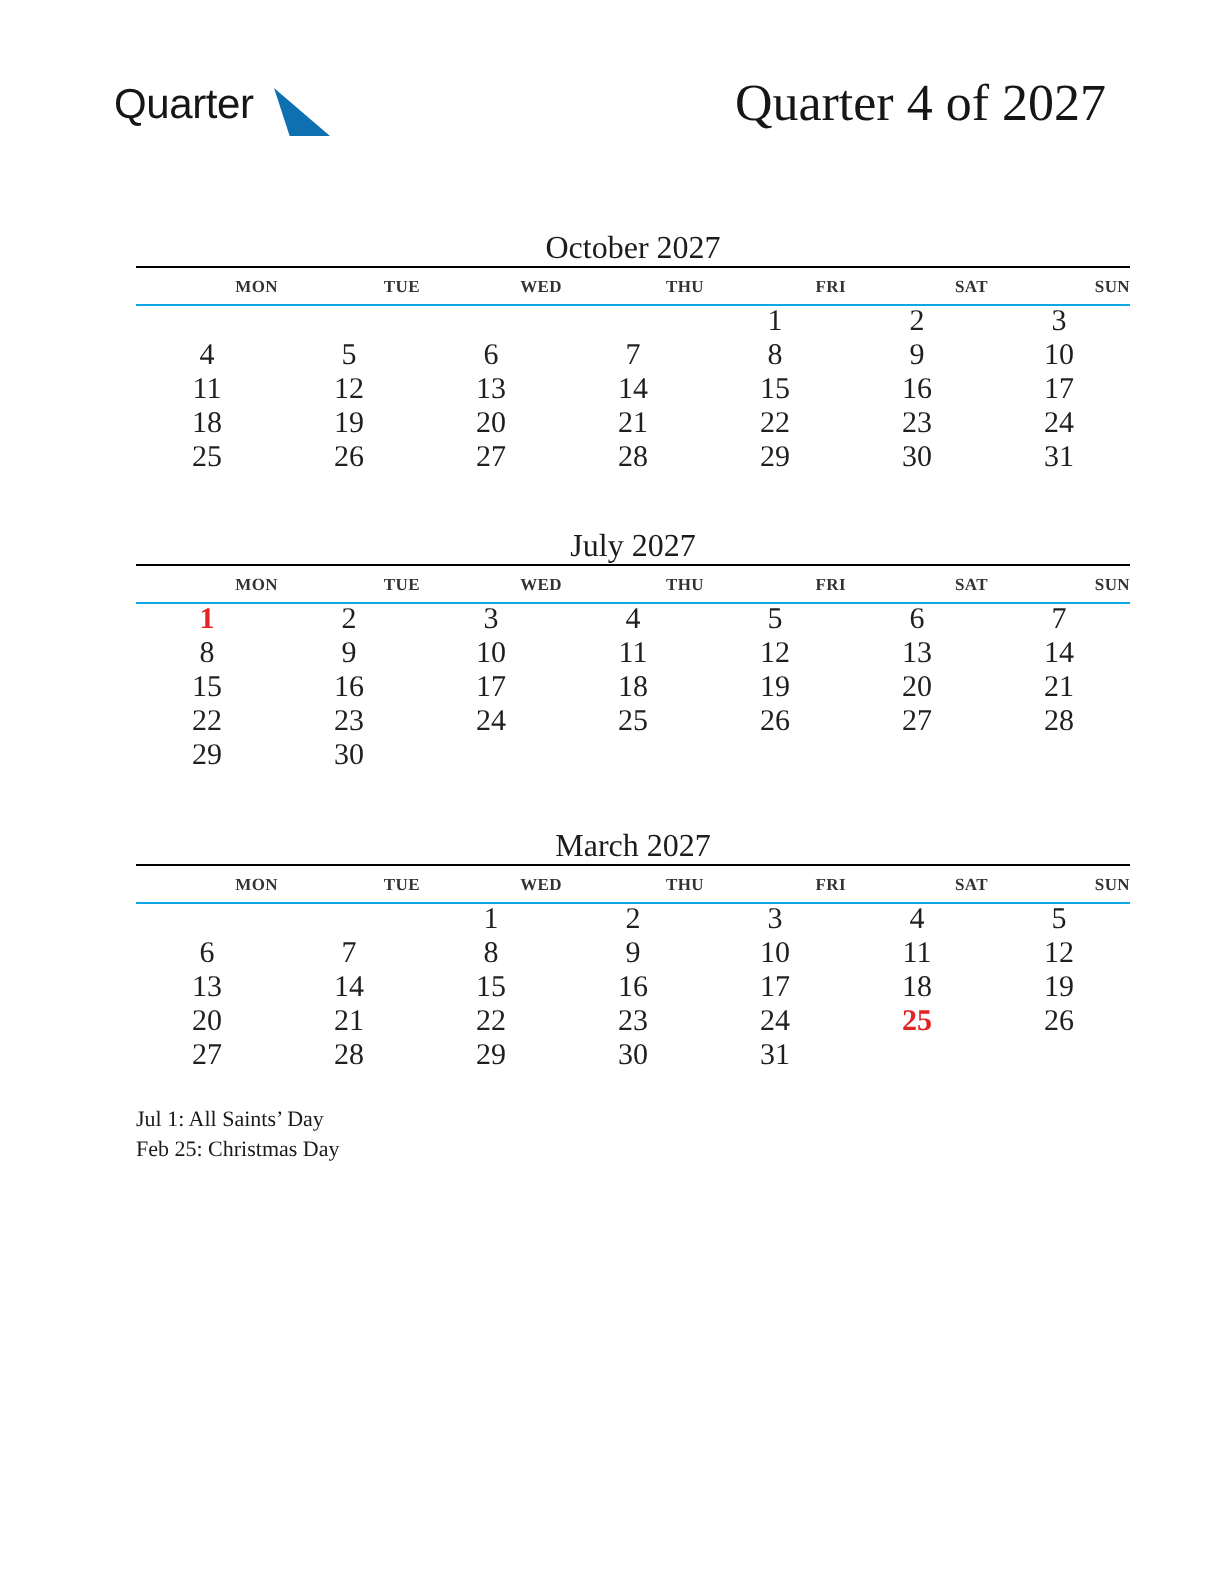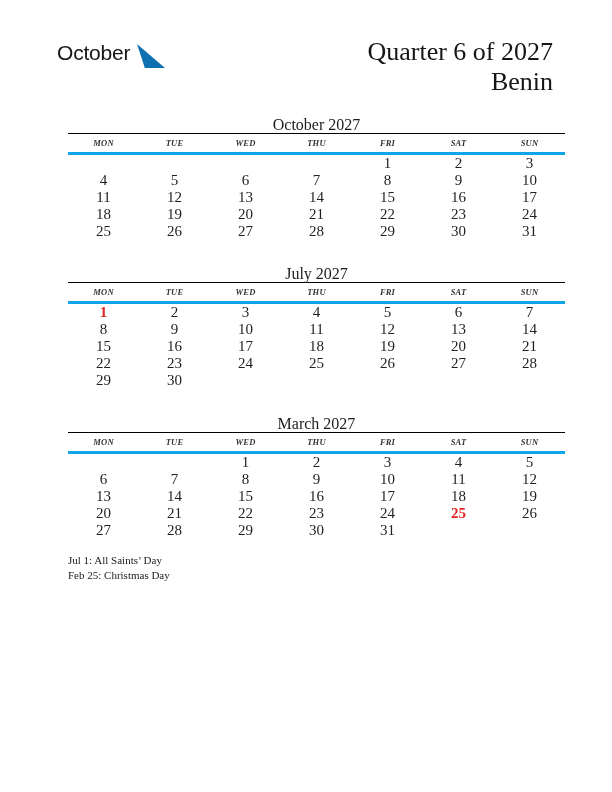--- a/index.html
+++ b/index.html
@@ -29,44 +29,43 @@
   .doc-title{position:absolute;top:37px;right:59px;text-align:right;
              font-size:26px;line-height:30px;color:#161616;}
 
   
   .month{position:absolute;left:68px;width:497px;}
   .month-title{height:17px;line-height:17px;text-align:center;
                font-size:16px;color:#1c1c1c;}
   table.month-grid{width:100%;border-collapse:collapse;table-layout:fixed;
                    border-top:1.5px solid #000;}
   .month-grid thead th{height:18px;font-size:8.5px;font-weight:bold;
-                       color:#333;text-align:center;vertical-align:middle;
-                       letter-spacing:0.2px;border-bottom:3px solid #0ea5e9;
-                       padding:0;font-style:italic;}
+                       color:#333;text-align:right;vertical-align:middle;
+                       letter-spacing:0.2px;border-bottom:1px solid #0ea5e9;
+                       padding:0;}
   .month-grid tbody td{text-align:center;vertical-align:middle;
                        font-size:15px;color:#1f1f1f;padding:0;}
   .month-grid td.holiday{color:var(--holiday-red);font-weight:bold;}
 
   
   .footnotes{position:absolute;left:68px;top:553px;
              font-size:11px;line-height:15px;color:#1a1a1a;}
 </style>
 </head>
 <body>
 
 <div class="page">
 
   <div class="logo">
-    <div class="logo-row1">October</div>
+    <div class="logo-row1">Quarter</div>
     <div class="logo-tri"></div>
   </div>
 
   <div class="doc-title">
-    <div>Quarter 6 of 2027</div>
-    <div>Benin</div>
+    <div>Quarter 4 of 2027</div>
   </div>
 
   <div id="months">
       <section class="month" style="top: 116px;">
         <div class="month-title">October 2027</div>
         <table class="month-grid">
           <thead>
             <tr>
               <th>MON</th>
               <th>TUE</th>

